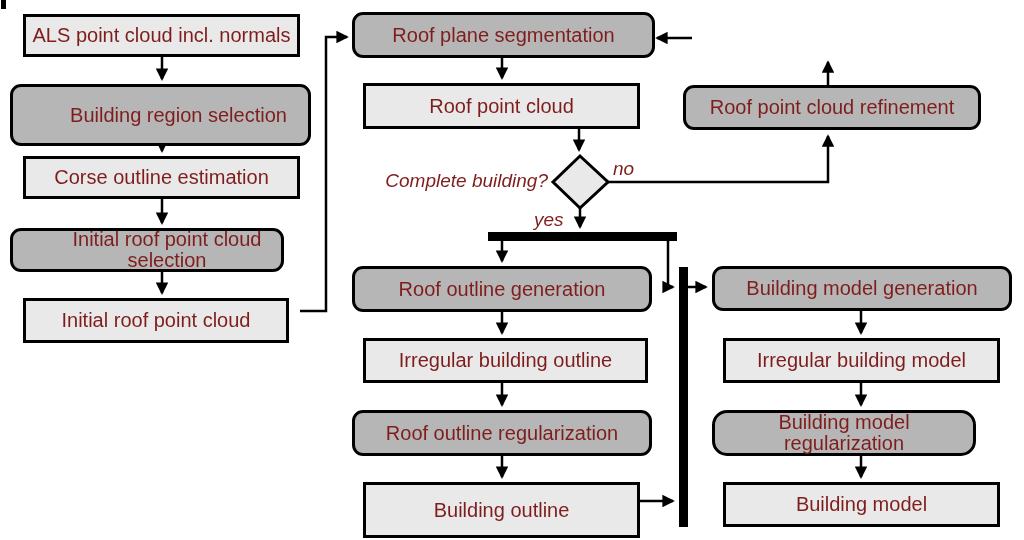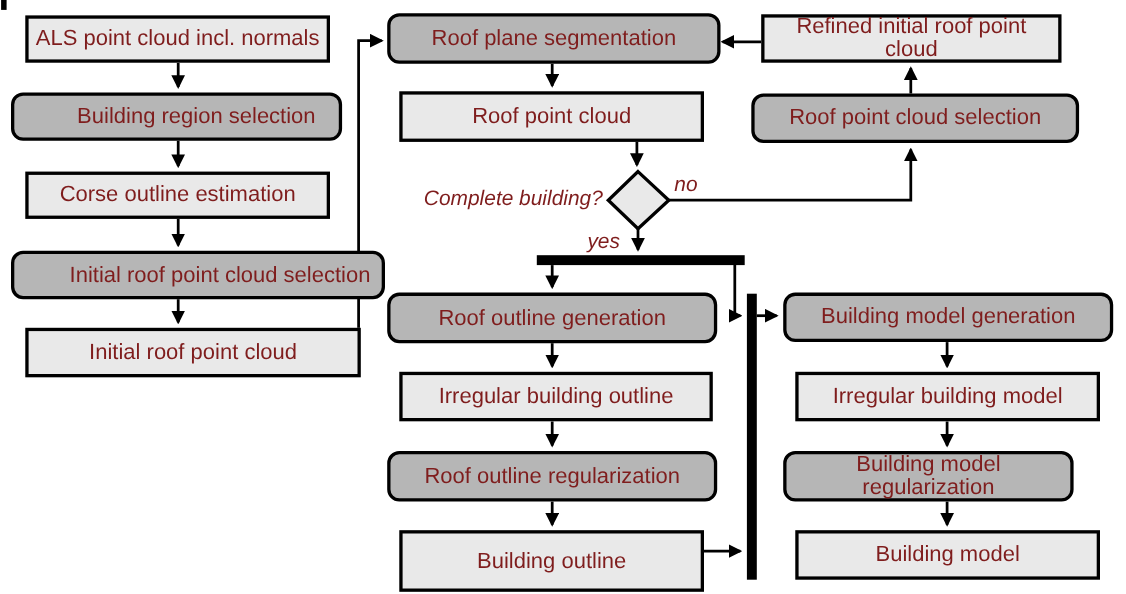--- a/index.html
+++ b/index.html
@@ -115,36 +115,35 @@
 
     <rect class="bar" x="488" y="232" width="189" height="9"></rect>
     <rect class="bar" x="679" y="267" width="9" height="260"></rect>
 
     <polygon class="diamond" points="580,156 608,182 580,208 553,182"></polygon>
   </svg>
 
   <div class="corner-mark"></div>
 
   <div class="node data" style="left:23px; top:14px; width:277px; height:43px;">ALS point cloud incl. normals</div>
-  <div class="node process" style="left:10px; top:84px; width:301px; height:44px;padding-left:40px;">Building region selection</div>
+  <div class="node process" style="left:10px; top:84px; width:301px; height:62px;padding-left:40px;">Building region selection</div>
   <div class="node data" style="left:23px; top:156px; width:277px; height:43px;">Corse outline estimation</div>
-  <div class="node process" style="left:10px; top:228px; width:340px; height:44px;padding-left:44px;">Initial roof point cloud selection</div>
-  <div class="node data" style="left:23px; top:298px; width:305px; height:45px;">Initial roof point cloud</div>
+  <div class="node process" style="left:10px; top:228px; width:274px; height:44px;padding-left:44px;">Initial roof point cloud selection</div>
+  <div class="node data" style="left:23px; top:298px; width:266px; height:45px;">Initial roof point cloud</div>
 
   <div class="node process" style="left:352px; top:12px; width:303px; height:46px;">Roof plane segmentation</div>
   <div class="node data" style="left:363px; top:83px; width:277px; height:46px;">Roof point cloud</div>
   <div class="node process" style="left:352px; top:266px; width:300px; height:46px;">Roof outline generation</div>
   <div class="node data" style="left:363px; top:338px; width:285px; height:45px;">Irregular building outline</div>
   <div class="node process" style="left:352px; top:410px; width:300px; height:46px;">Roof outline regularization</div>
   <div class="node data" style="left:363px; top:482px; width:277px; height:56px;">Building outline</div>
 
-  <div class="node data" style="left:692px; top:13px; width:273px; height:44px;">Refined initial roof point cloud</div>
-  <div class="node process" style="left:683px; top:85px; width:298px; height:45px;">Roof point cloud selection</div>
+  <div class="node process" style="left:683px; top:85px; width:298px; height:45px;">Roof point cloud refinement</div>
   <div class="node process" style="left:712px; top:266px; width:300px; height:45px;">Building model generation</div>
   <div class="node data" style="left:723px; top:338px; width:277px; height:45px;">Irregular building model</div>
-  <div class="node process" style="left:712px; top:410px; width:264px; height:46px;">Building model regularization</div>
+  <div class="node process" style="left:712px; top:410px; width:264px; height:46px;border-radius:15px;">Building model regularization</div>
   <div class="node data" style="left:723px; top:482px; width:277px; height:45px;">Building model</div>
 
   <div class="flow-label" style="left:368px; top:170px; width:180px; text-align:right;">Complete building?</div>
   <div class="flow-label" style="left:613px; top:158px;">no</div>
   <div class="flow-label" style="left:534px; top:209px;">yes</div>
 
 </div>
 
 </body></html>

